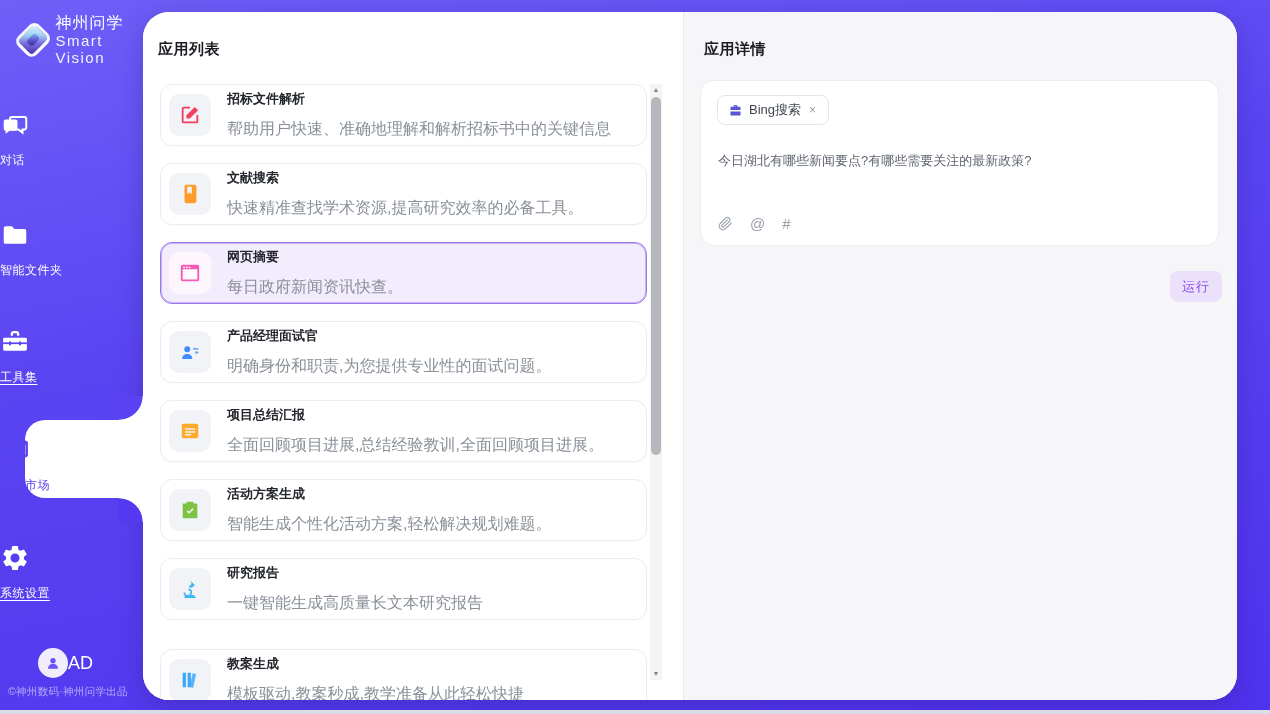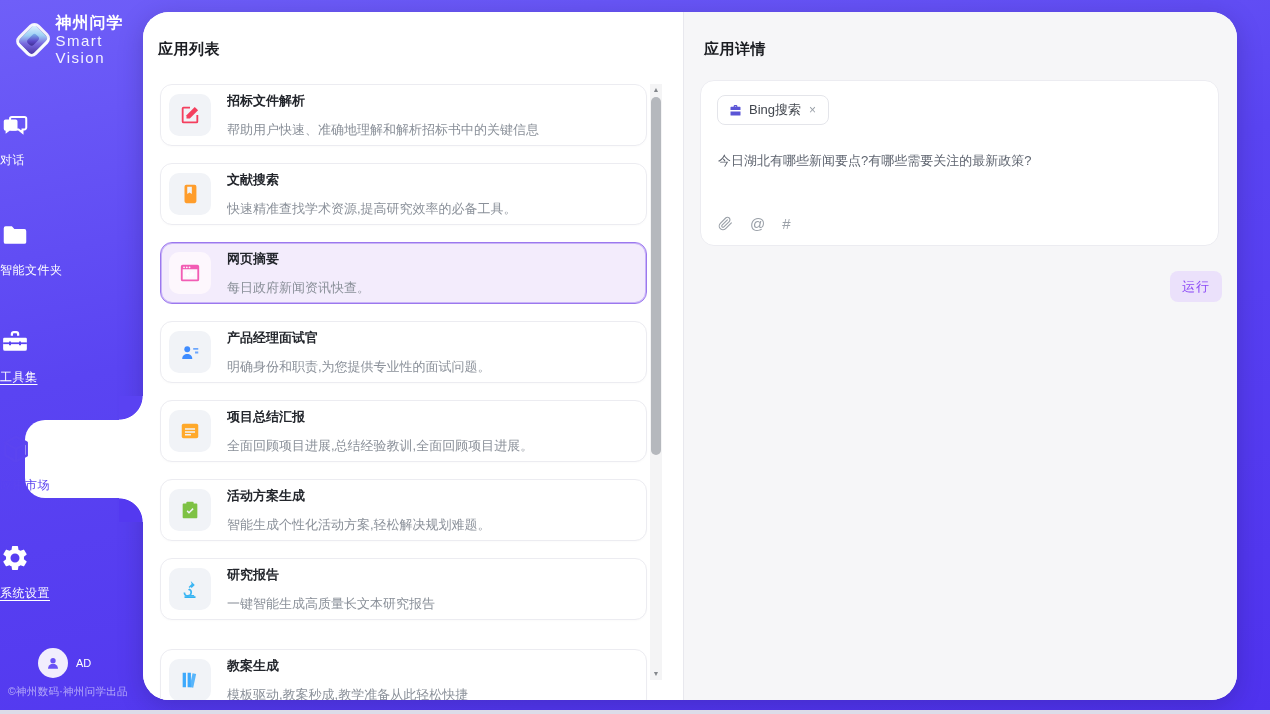--- a/index.html
+++ b/index.html
@@ -16,58 +16,58 @@
 
   
   #sidebar { position:absolute; left:0; top:0; width:143px; height:714px; z-index:5; }
   .brand { position:absolute; left:20px; top:14px; display:flex; align-items:center; }
   .logo-diamond { width:30px; height:30px; transform:rotate(45deg); border-radius:7px;
     background:linear-gradient(135deg,#e8f6ff 0%,#9fd2f4 35%,#7a6ae0 62%,#46309f 100%);
     border:3px solid rgba(255,255,255,.92); position:relative; }
   .logo-diamond::after { content:""; position:absolute; left:6px; top:6px; right:6px; bottom:6px;
     background:linear-gradient(135deg,#7fc0ee 0%,#5c49c9 60%,#372a86 100%); border-radius:3px; }
   .brand-text { margin-left:9px; color:#fff; }
-  .brand-title { font-size:16px; font-weight:bold; letter-spacing:1px; line-height:18px;margin-top:29px; }
+  .brand-title { font-size:16px; font-weight:normal; letter-spacing:1px; line-height:18px;margin-top:29px; }
   .brand-sub { font-size:15px; letter-spacing:1.5px; opacity:.92; }
 
   .nav-item { position:absolute; left:0; width:143px; text-align:left; cursor:pointer; }
   .nav-icon { display:inline-block; }
   .nav-label { display:block; margin-top:8px; font-size:12px; color:#fff; letter-spacing:.5px; }
   .nav-label.u { text-decoration:underline; text-underline-offset:3px; }
 
   
   #active-bubble { position:absolute; left:25px; top:420px; width:118px; height:78px;
     background:#fff; border-radius:20px 0 0 20px; z-index:4; }
   .fillet { position:absolute; width:24px; height:24px; z-index:4; left:119px; }
   #fillet-top { top:396px; background:radial-gradient(circle 24px at 0 0,#5a42f2 23.2px,#ffffff 24px); }
   #fillet-bottom { top:498px; background:radial-gradient(circle 24px at 0 100%,#5439f0 23.2px,#ffffff 24px); }
   .nav-item.active { z-index:6; }
   .nav-item.active .nav-label { color:#5b44f0; }
 
   .user-row { position:absolute; left:38px; top:648px; display:flex; align-items:center; z-index:6; }
   .avatar { width:30px; height:30px; border-radius:50%; background:#f1edfd; display:flex;
     align-items:center; justify-content:center; }
-  .user-name { color:#fff; font-size:11px; margin-left:8px; }
+  .user-name { color:#fff; font-size:18px; margin-left:0; }
   .copyright { position:absolute; left:8px; top:685px; width:135px; color:rgba(255,255,255,.55);
     font-size:10.5px; letter-spacing:.3px; z-index:6; white-space:nowrap; }
 
   
   #list-panel { width:540px; background:#fff; position:relative; flex:none; }
   .panel-title { position:absolute; font-size:15px; font-weight:bold; color:#1b1d22; letter-spacing:.5px; }
   #list-title { left:15px; top:28px; }
   .card { position:absolute; left:17px; width:487px; height:62px; background:#fff;
     border:1px solid #ececf1; border-radius:12px; display:flex; align-items:center;
     padding:0 8px; cursor:pointer; box-shadow:0 1px 2px rgba(20,20,40,.02); }
   .card.selected { background:#f3ecfc; border:1px solid #9b78ee; box-shadow:0 0 0 1px #c9b4f7 inset; }
   .app-icon { width:42px; height:42px; border-radius:10px; background:#f1f3f7; flex:none;
     display:flex; align-items:center; justify-content:center; }
   .card.selected .app-icon { background:#fdf7fd; }
   .card-text { margin-left:16px; overflow:hidden; }
   .card-title { font-size:13px; font-weight:bold; color:#23262c; line-height:17px; }
-  .card-desc { font-size:13px; color:#8a9099; margin-top:12px; white-space:nowrap; }
+  .card-desc { font-size:16px; color:#8a9099; margin-top:12px; white-space:nowrap; }
 
   
   #scrollbar { position:absolute; left:507px; top:72px; width:12px; height:596px; background:#f4f4f5; }
   .scroll-arrow { position:absolute; left:0; width:12px; height:12px; color:#85888d; font-size:7px;
     line-height:12px; text-align:center; cursor:pointer; }
   #scroll-up { top:0; }
   #scroll-down { bottom:0; }
   #scroll-thumb { position:absolute; left:1px; top:13px; width:10px; height:358px;
     background:#b5b8bd; border-radius:5px; cursor:grab; }
 

